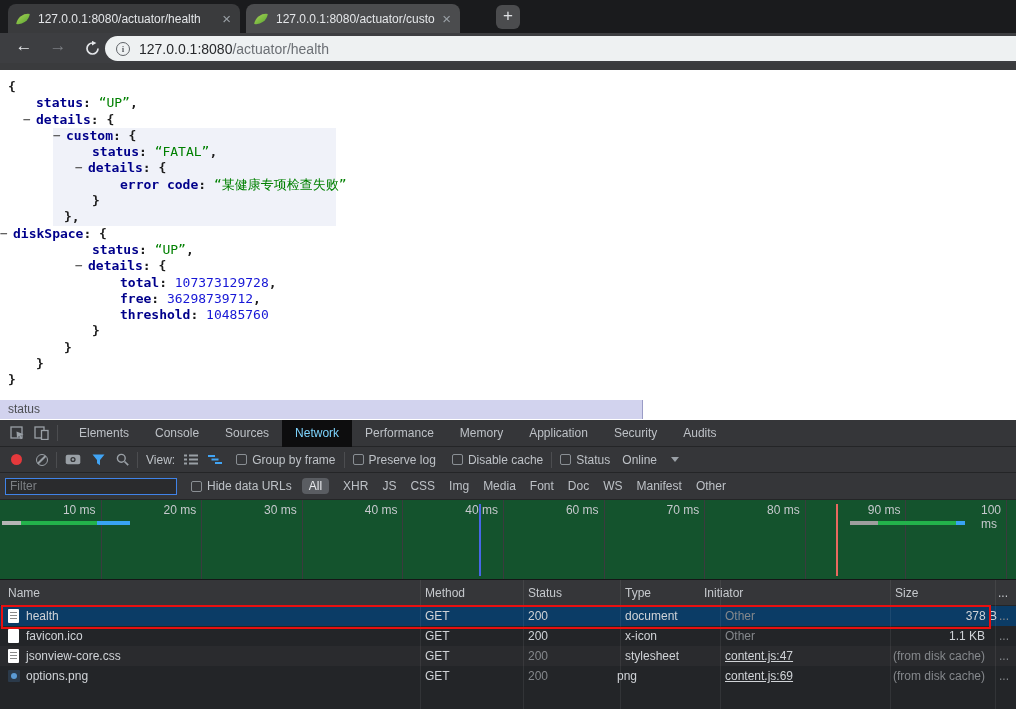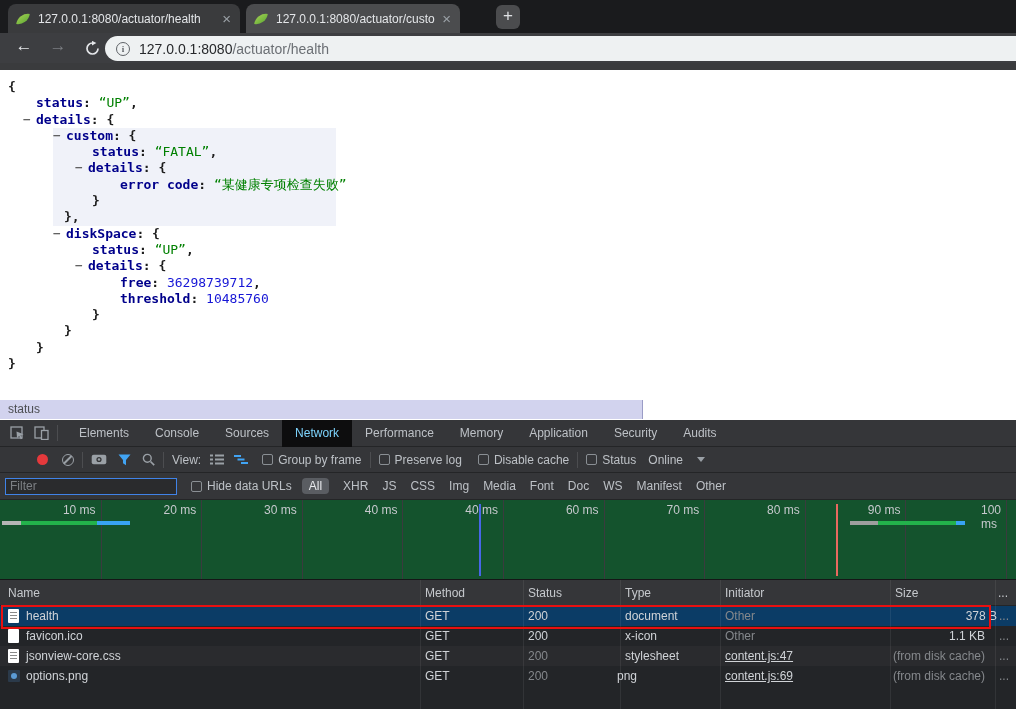--- a/index.html
+++ b/index.html
@@ -53,21 +53,21 @@
   .hl-group { margin-left:53px; width:283px; background:#f0f2f9; }
   .status-bar { position:absolute; left:0; top:330px; width:643px; height:19px;
                 background:#d2d3ee; border-right:1px solid #9a9cc6;
                 font-size:12px; color:#4c4e52; line-height:19px; padding-left:8px; }
 
   
   .devtools { position:absolute; left:0; top:420px; width:1016px; height:289px;
               background:#28292b; color:#bdc1c6; font-size:12px; }
   .dt-row { display:flex; align-items:center; background:#353639; border-bottom:1px solid #242527; }
   .dt-tabbar { height:27px; }
-  .dt-toolbar { height:26px;padding-left:26px; }
+  .dt-toolbar { height:26px; }
   .dt-filterrow { height:27px; }
   .dt-sep { width:1px; height:16px; background:#4c4d50; margin:0 8px; flex:none; }
   .dt-icon { flex:none; display:inline-flex; align-items:center; }
   .dt-tab { padding:0 13px; line-height:27px; color:#bdc1c6; cursor:default; flex:none; }
   .dt-tab.active { background:#0d0d0e; color:#7dd3fc; }
   .rec-dot { width:11px; height:11px; border-radius:50%; background:#e5393c; margin-left:11px; flex:none; }
   .clear-ic { position:relative; width:12px; height:12px; border:1.5px solid #9aa0a6;
               border-radius:50%; margin-left:14px; flex:none; }
   .clear-ic::after { content:""; position:absolute; left:-1px; top:4px; width:11px; height:1.5px;
                      background:#9aa0a6; transform:rotate(-45deg); }
@@ -153,23 +153,24 @@
         <div class="jline" style="padding-left: 36px;"><span class="jv-k">status</span><span class="jv-p">: </span><span class="jv-s">“UP”</span><span class="jv-p">,</span></div>
         <div class="jline" style="padding-left: 23px;"><span class="jminus">−</span><span class="jv-k">details</span><span class="jv-p">: {</span></div>
         <div class="hl-group">
           <div class="jline" style="padding-left: 0px;"><span class="jminus">−</span><span class="jv-k">custom</span><span class="jv-p">: {</span></div>
           <div class="jline" style="padding-left: 39px;"><span class="jv-k">status</span><span class="jv-p">: </span><span class="jv-s">“FATAL”</span><span class="jv-p">,</span></div>
           <div class="jline" style="padding-left: 22px;"><span class="jminus">−</span><span class="jv-k">details</span><span class="jv-p">: {</span></div>
           <div class="jline" style="padding-left: 67px;"><span class="jv-k">error code</span><span class="jv-p">: </span><span class="jv-s">“某健康专项检查失败”</span></div>
           <div class="jline" style="padding-left: 39px;"><span class="jv-p">}</span></div>
           <div class="jline" style="padding-left: 11px;"><span class="jv-p">},</span></div>
         </div>
-        <div class="jline" style="padding-left: 53px;"><span class="jminus">−</span><span class="jv-k">diskSpace</span><span class="jv-p">: {</span></div>
+        <div class="jline" style=""><span class="jminus">−</span><span class="jv-k">diskSpace</span><span class="jv-p">: {</span></div>
         <div class="jline" style="padding-left: 92px;"><span class="jv-k">status</span><span class="jv-p">: </span><span class="jv-s">“UP”</span><span class="jv-p">,</span></div>
         <div class="jline" style="padding-left: 75px;"><span class="jminus">−</span><span class="jv-k">details</span><span class="jv-p">: {</span></div>
+        <div class="jline" style="padding-left: 120px;"><span class="jv-k">total</span><span class="jv-p">: </span><span class="jv-n">107373129728</span><span class="jv-p">,</span></div>
         <div class="jline" style="padding-left: 120px;"><span class="jv-k">free</span><span class="jv-p">: </span><span class="jv-n">36298739712</span><span class="jv-p">,</span></div>
         <div class="jline" style="padding-left: 120px;"><span class="jv-k">threshold</span><span class="jv-p">: </span><span class="jv-n">10485760</span></div>
         <div class="jline" style="padding-left: 92px;"><span class="jv-p">}</span></div>
         <div class="jline" style="padding-left: 64px;"><span class="jv-p">}</span></div>
         <div class="jline" style="padding-left: 36px;"><span class="jv-p">}</span></div>
         <div class="jline" style="padding-left: 8px;"><span class="jv-p">}</span></div>
       </div>
     <div class="status-bar">status</div>
   </div>
 
@@ -310,21 +311,21 @@
         <div class="marker" style="left: 478.856px; background: rgb(71, 102, 232);"></div>
         <div class="marker" style="left: 835.986px; background: rgb(233, 105, 95);"></div>
       </div>
 
     <div class="dt-table">
       <div class="tbl-header" id="tbl-header">
           <span style="left: 8px;">Name</span>
           <span style="left: 425px;">Method</span>
           <span style="left: 528px;">Status</span>
           <span style="left: 625px;">Type</span>
-          <span style="left: 725px;">Initiator</span>
+          <span style="left: 704px;">Initiator</span>
           <span style="left: 895px;">Size</span>
           <span style="left: 998px;">...</span>
         </div>
       <div class="tbl-body" id="tbl-body">
           <div class="net-row selected">
             <span class="file-icon lines"></span>
             <span class="cell" style="left: 26px;">health</span>
             <span class="cell" style="left: 425px;">GET</span>
             <span class="cell" style="left: 528px;">200</span>
             <span class="cell" style="left: 625px;">document</span>

